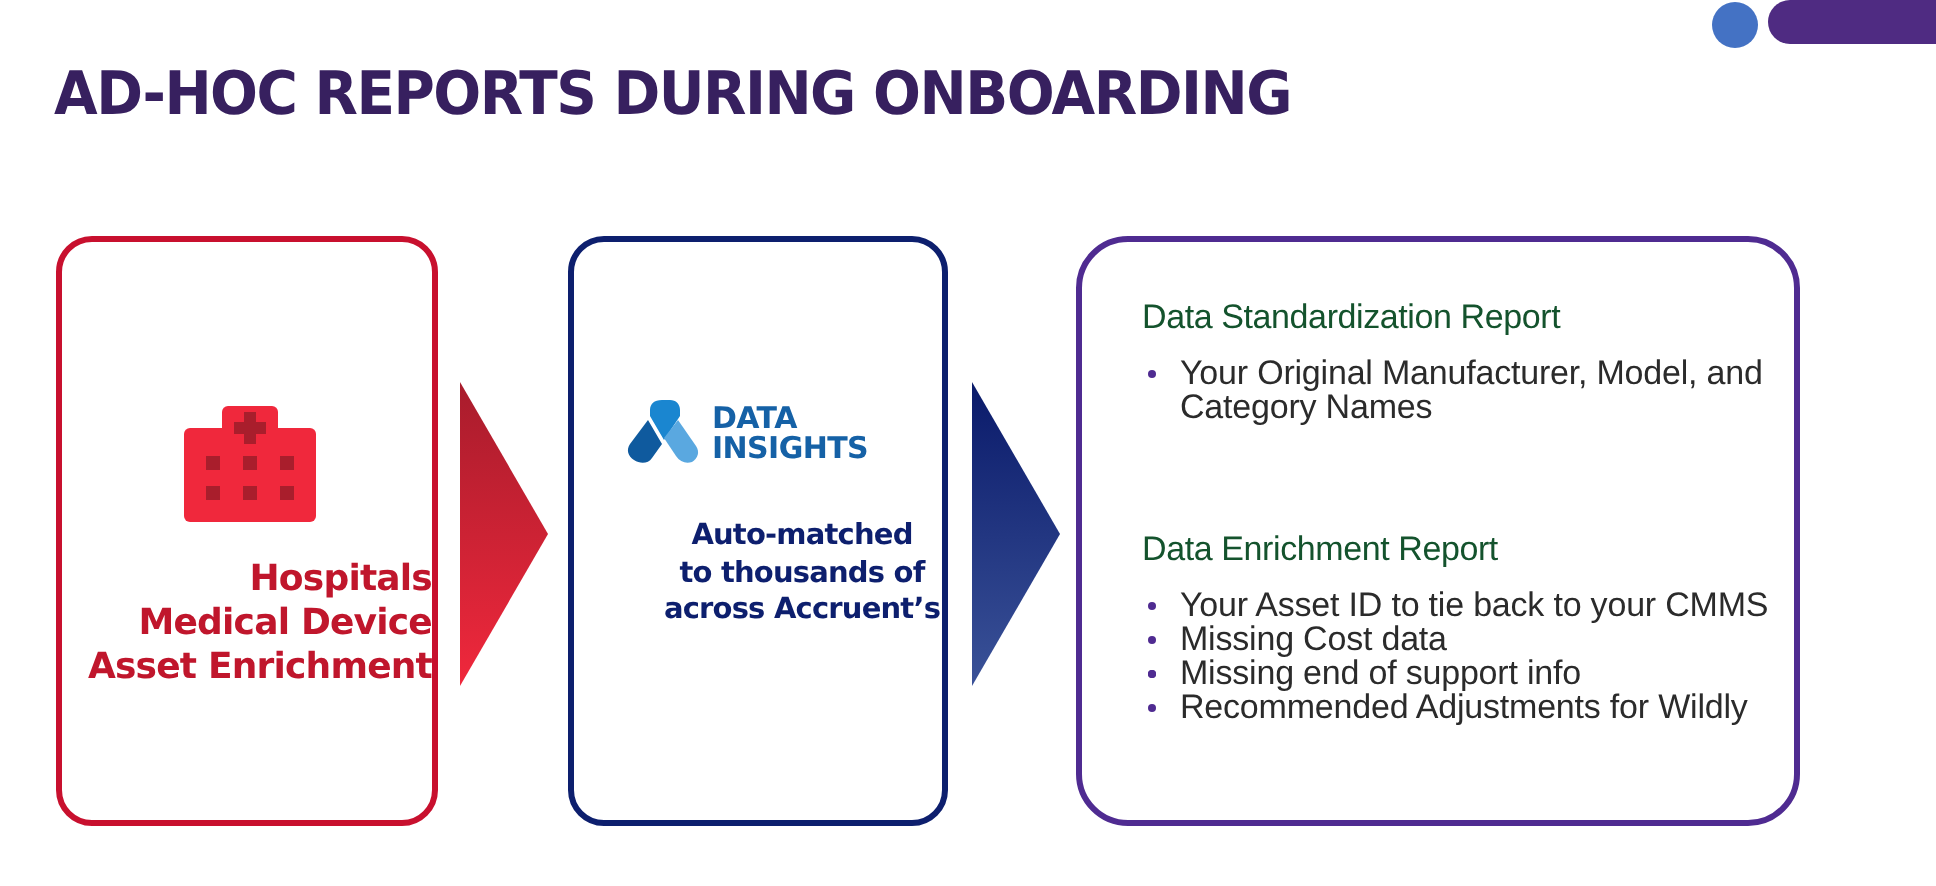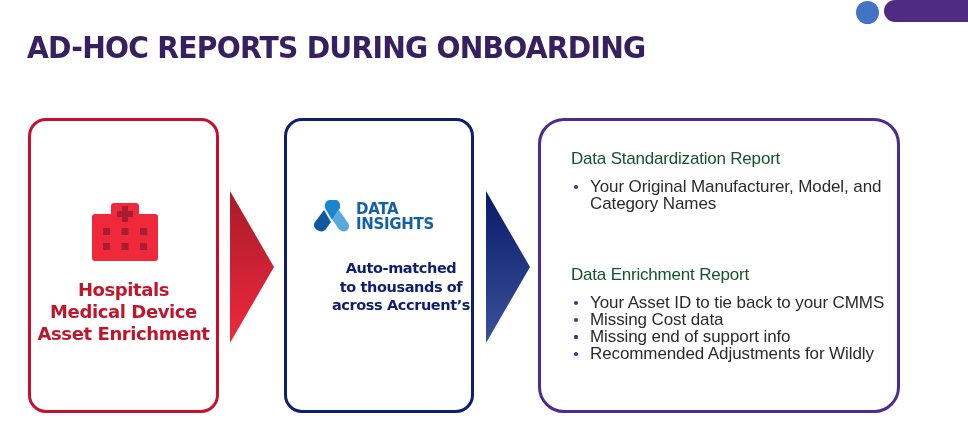--- a/index.html
+++ b/index.html
@@ -38,21 +38,21 @@
     }
     .box-reports {
       left: 538px; top: 118px; width: 362px; height: 295px;
       border: 3px solid #4f2b91; border-radius: 26px;
     }
 
     .hospital-icon { position: absolute; left: 61px; top: 82px; width: 66px; height: 58px; }
 
     .hospital-text {
       position: absolute; left: 0; right: 0; top: 158px;
-      text-align: center; font-family: "DejaVu Sans", sans-serif;
+      text-align: right; font-family: "DejaVu Sans", sans-serif;
       font-weight: bold; font-size: 18px; line-height: 22px;
       color: #c0162c; letter-spacing: -0.4px;
     }
 
     .logo { position: absolute; left: 25px; top: 75px; height: 36px; display: flex; align-items: flex-end; }
     .logo-mark { width: 38px; height: 34px; }
     .logo-text {
       margin-left: 6px; font-family: "DejaVu Sans", sans-serif; font-weight: bold;
       font-size: 15px; line-height: 15px; color: #1561a6; letter-spacing: -0.3px;
     }

